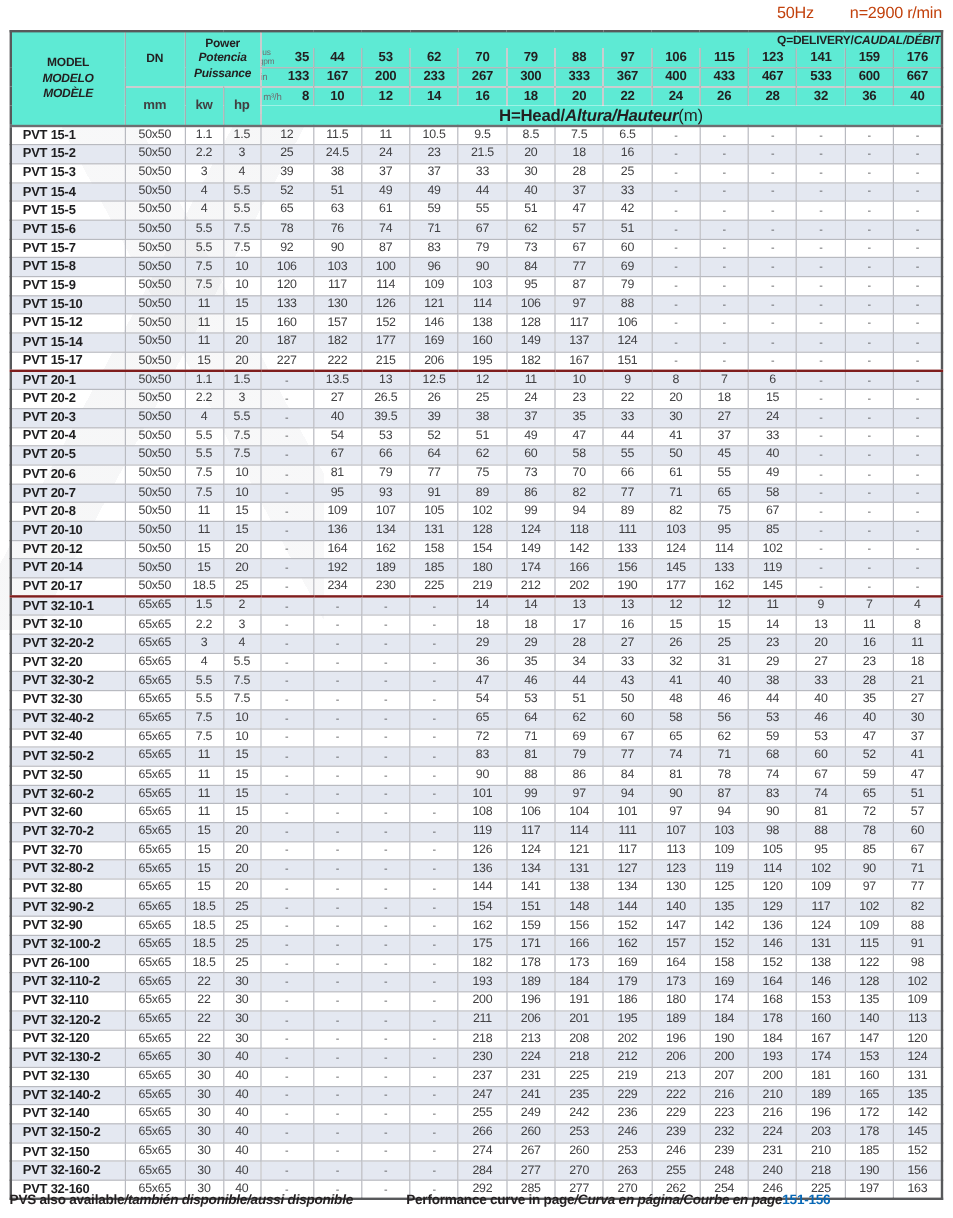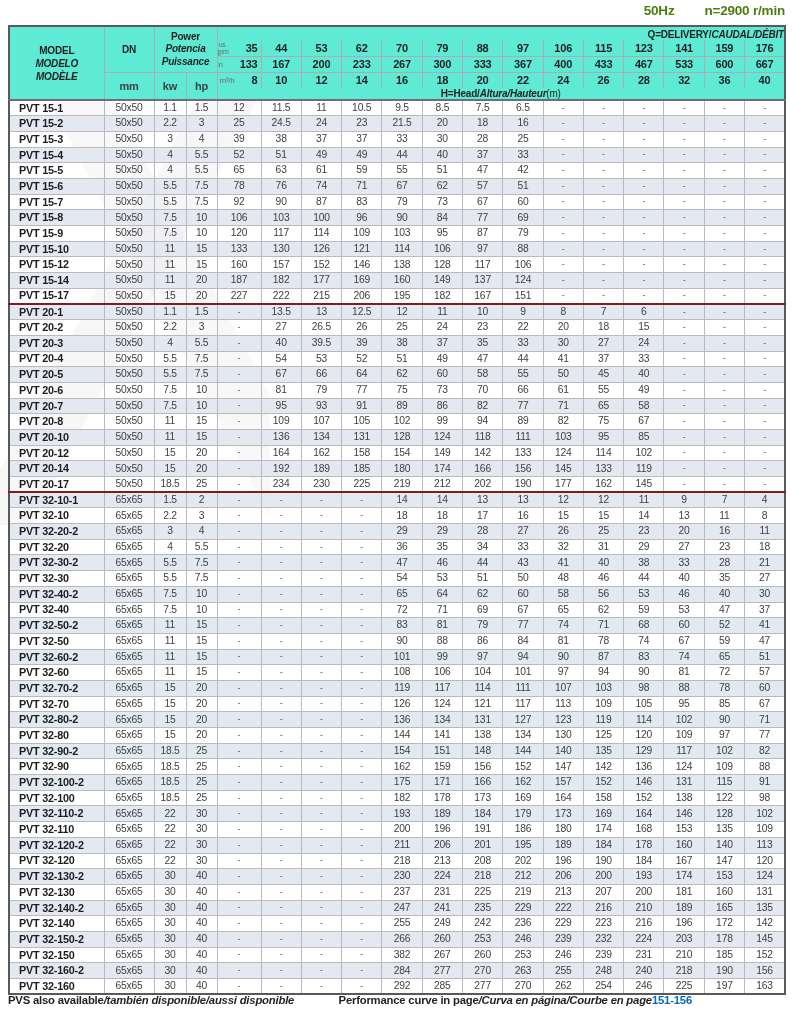--- a/index.html
+++ b/index.html
@@ -7,21 +7,21 @@
   body {
     font-family:"Liberation Sans", sans-serif;
     color:#231f20; position:relative; overflow:hidden;
   }
   .b  { font-weight:bold; }
   .bi { font-weight:bold; font-style:italic; }
 
   
   .topbar {
     position:absolute; top:3px; right:9px;
-    color:#4d7c0f; font-weight:bold; font-size:13.5px; letter-spacing:-0.2px;
+    color:#c2410c; font-weight:normal; font-size:13.5px; letter-spacing:-0.2px;
   }
   .topbar .gap { display:inline-block; width:30px; }
 
   
   .wm {
     position:absolute; top:95px; left:0; width:270px; height:430px; pointer-events:none;
     background:
       linear-gradient(118deg, transparent 40%, rgba(110,115,130,0.06) 40%, rgba(110,115,130,0.06) 52%, transparent 52%),
       linear-gradient(62deg, transparent 55%, rgba(110,115,130,0.05) 55%, rgba(110,115,130,0.05) 68%, transparent 68%);
   }
@@ -53,21 +53,21 @@
 
   .unit-cell { font-size:10px; color:#414042; }
 
   .q-row th { height:13px; font-size:10px; border-bottom:none; }
   .q-cell { text-align:right; padding-top:2px; }
 
   .flow-row th { font-size:11px; font-weight:bold; height:16px; }
   #flow-row-0 th { border-top:none; }
   #flow-row-2 th.fcell { border-bottom:none; }
 
-  .h-row th { height:12px; border-top:none; font-size:10px; }
+  .h-row th { height:12px; border-top:none; font-size:14px; }
 
   .ff { display:flex; align-items:center; justify-content:flex-end; padding-right:3px; }
   .unit { color:#6d6e71; font-weight:normal; font-size:8px; margin-right:17px; }
   .unit.stack span { display:block; font-size:7px; line-height:1; text-align:center; }
   .hv { font-weight:bold; font-size:11px; }
 
   
   tbody td {
     height:15.7px; line-height:1; text-align:center;
     font-size:10.3px; color:#414042;
@@ -1086,21 +1086,21 @@
         <td>166</td>
         <td>162</td>
         <td>157</td>
         <td>152</td>
         <td>146</td>
         <td>131</td>
         <td>115</td>
         <td>91</td>
       </tr>
       <tr>
-        <td class="model">PVT 32-100</td>
+        <td class="model">PVT 26-100</td>
         <td class="dn">65x65</td>
         <td>18.5</td>
         <td>25</td>
         <td class="dash">-</td>
         <td class="dash">-</td>
         <td class="dash">-</td>
         <td class="dash">-</td>
         <td>182</td>
         <td>178</td>
         <td>173</td>
@@ -1294,21 +1294,21 @@
       </tr>
       <tr>
         <td class="model">PVT 32-150</td>
         <td class="dn">65x65</td>
         <td>30</td>
         <td>40</td>
         <td class="dash">-</td>
         <td class="dash">-</td>
         <td class="dash">-</td>
         <td class="dash">-</td>
-        <td>382</td>
+        <td>274</td>
         <td>267</td>
         <td>260</td>
         <td>253</td>
         <td>246</td>
         <td>239</td>
         <td>231</td>
         <td>210</td>
         <td>185</td>
         <td>152</td>
       </tr>

